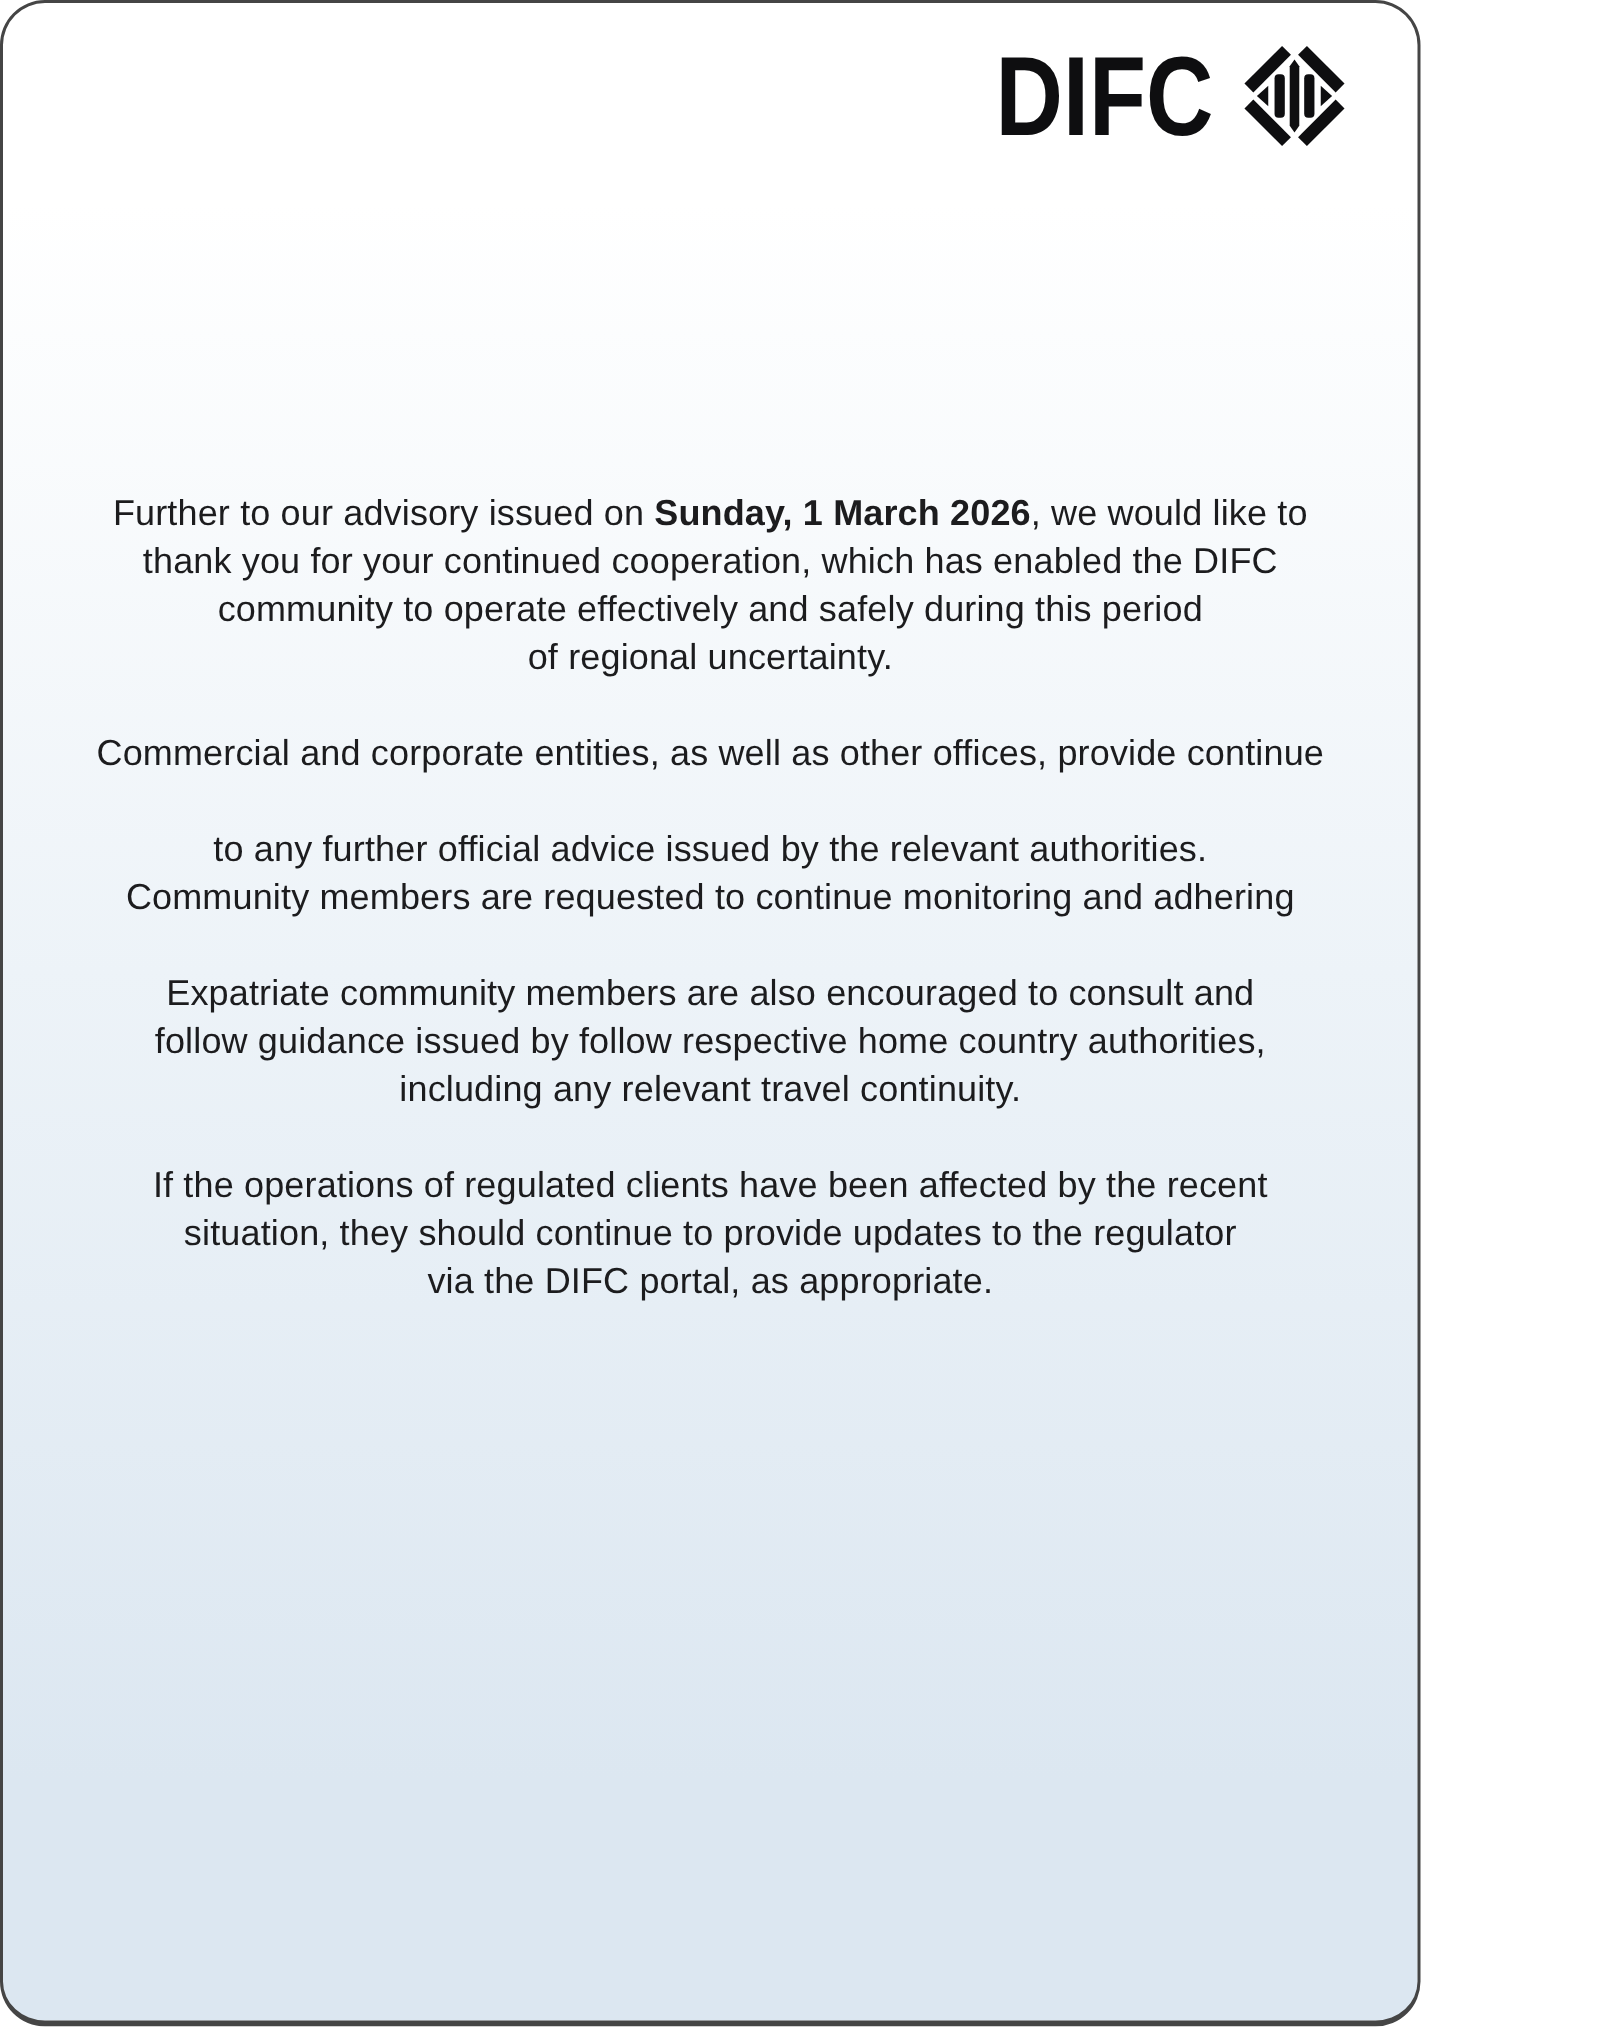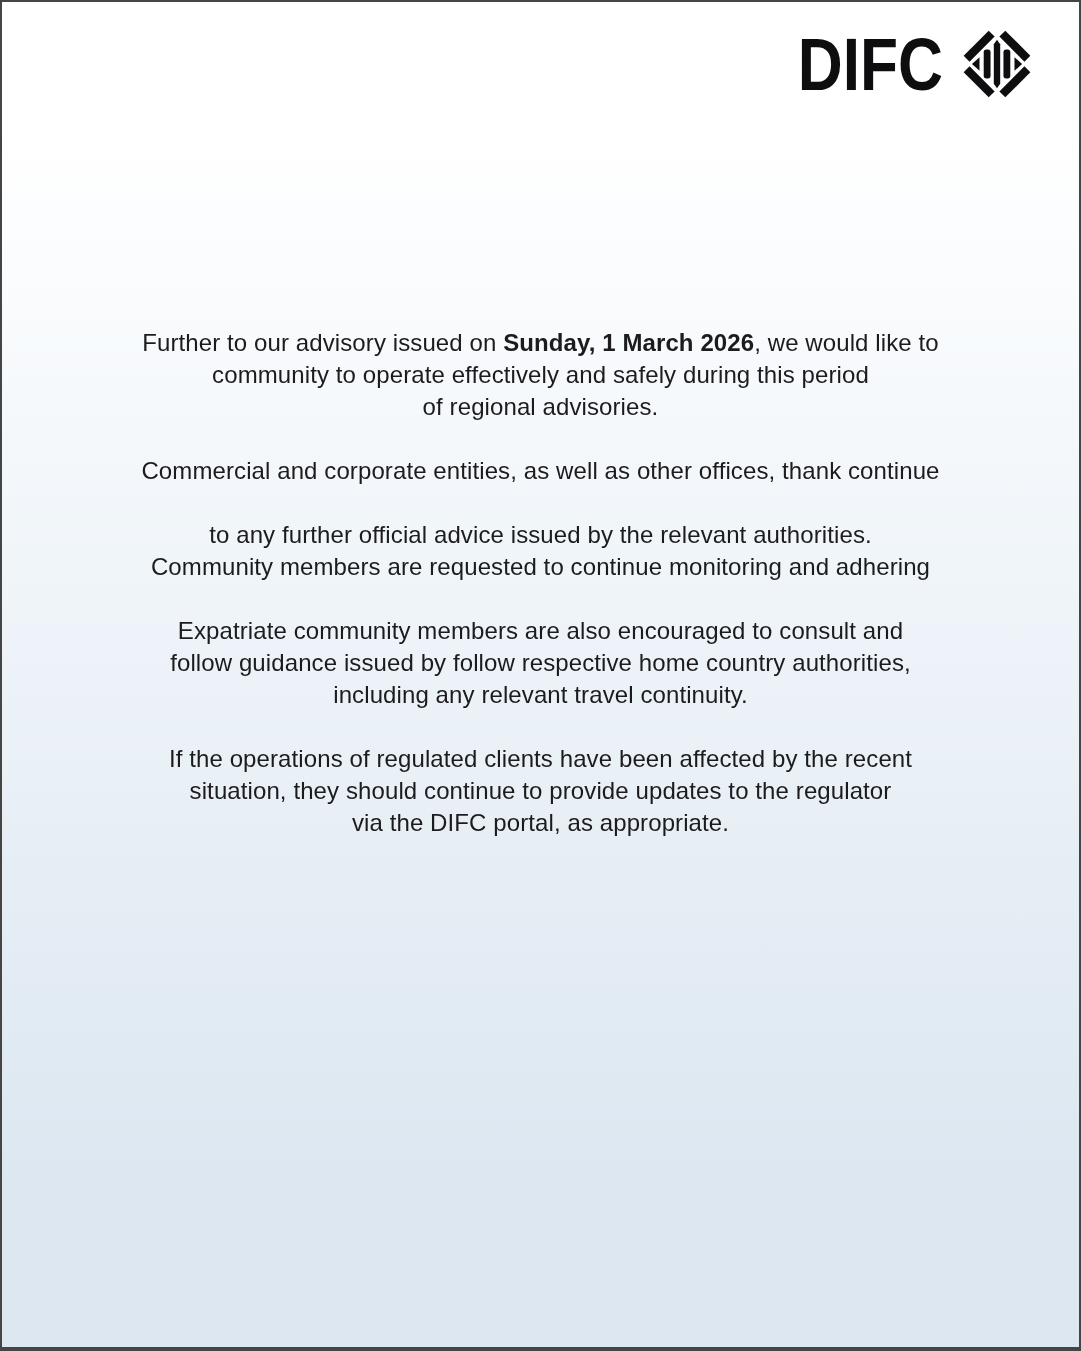--- a/index.html
+++ b/index.html
@@ -6,34 +6,35 @@
     margin: 0;
     padding: 0;
   }
   body {
     width: 1081px;
     height: 1351px;
     font-family: "Liberation Sans", sans-serif;
   }
   .page {
     box-sizing: border-box;
-    width: 1081px;
+    width: 947px;
     height: 1351px;
     position: relative;
     overflow: hidden;
     border-style: solid;
     border-color: var(--border-color, #454545);
     border-width: 2px 2px 4px 2px;
     background: linear-gradient(180deg,
       var(--bg-top, #ffffff) 0%,
       var(--bg-top, #ffffff) 10%,
       var(--bg-mid, #edf3f8) 48%,
       var(--bg-bottom, #dce7f1) 88%,
       var(--bg-bottom, #dce7f1) 100%);
     color: var(--text-color, #1c1c1e);
+    border-radius: 30px;
   }
   .header {
     position: absolute;
     top: 24px;
     right: 44px;
     display: flex;
     align-items: center;
   }
   .logo-text {
     display: inline-block;
@@ -97,25 +98,26 @@
           <path d="M27,41 L27,59 L17,50 Z"></path>
           <path d="M73,41 L73,59 L83,50 Z"></path>
         </g>
       </svg>
     </div>
   </header>
 
   <main class="content" id="paragraphs">
       <p class="para">
         <span class="line"><span>Further to our advisory issued on </span><strong>Sunday, 1 March 2026</strong><span>, we would like to</span></span>
+        <span class="line"><span>thank you for your continued cooperation, which has enabled the DIFC</span></span>
         <span class="line"><span>community to operate effectively and safely during this period</span></span>
-        <span class="line"><span>of regional advisories.</span></span>
+        <span class="line"><span>of regional uncertainty.</span></span>
       </p>
       <p class="para">
-        <span class="line"><span>Commercial and corporate entities, as well as other offices, thank continue</span></span>
+        <span class="line"><span>Commercial and corporate entities, as well as other offices, provide continue</span></span>
       </p>
       <p class="para">
         <span class="line"><span>to any further official advice issued by the relevant authorities.</span></span>
         <span class="line"><span>Community members are requested to continue monitoring and adhering</span></span>
       </p>
       <p class="para">
         <span class="line"><span>Expatriate community members are also encouraged to consult and</span></span>
         <span class="line"><span>follow guidance issued by follow respective home country authorities,</span></span>
         <span class="line"><span>including any relevant travel continuity.</span></span>
       </p>

